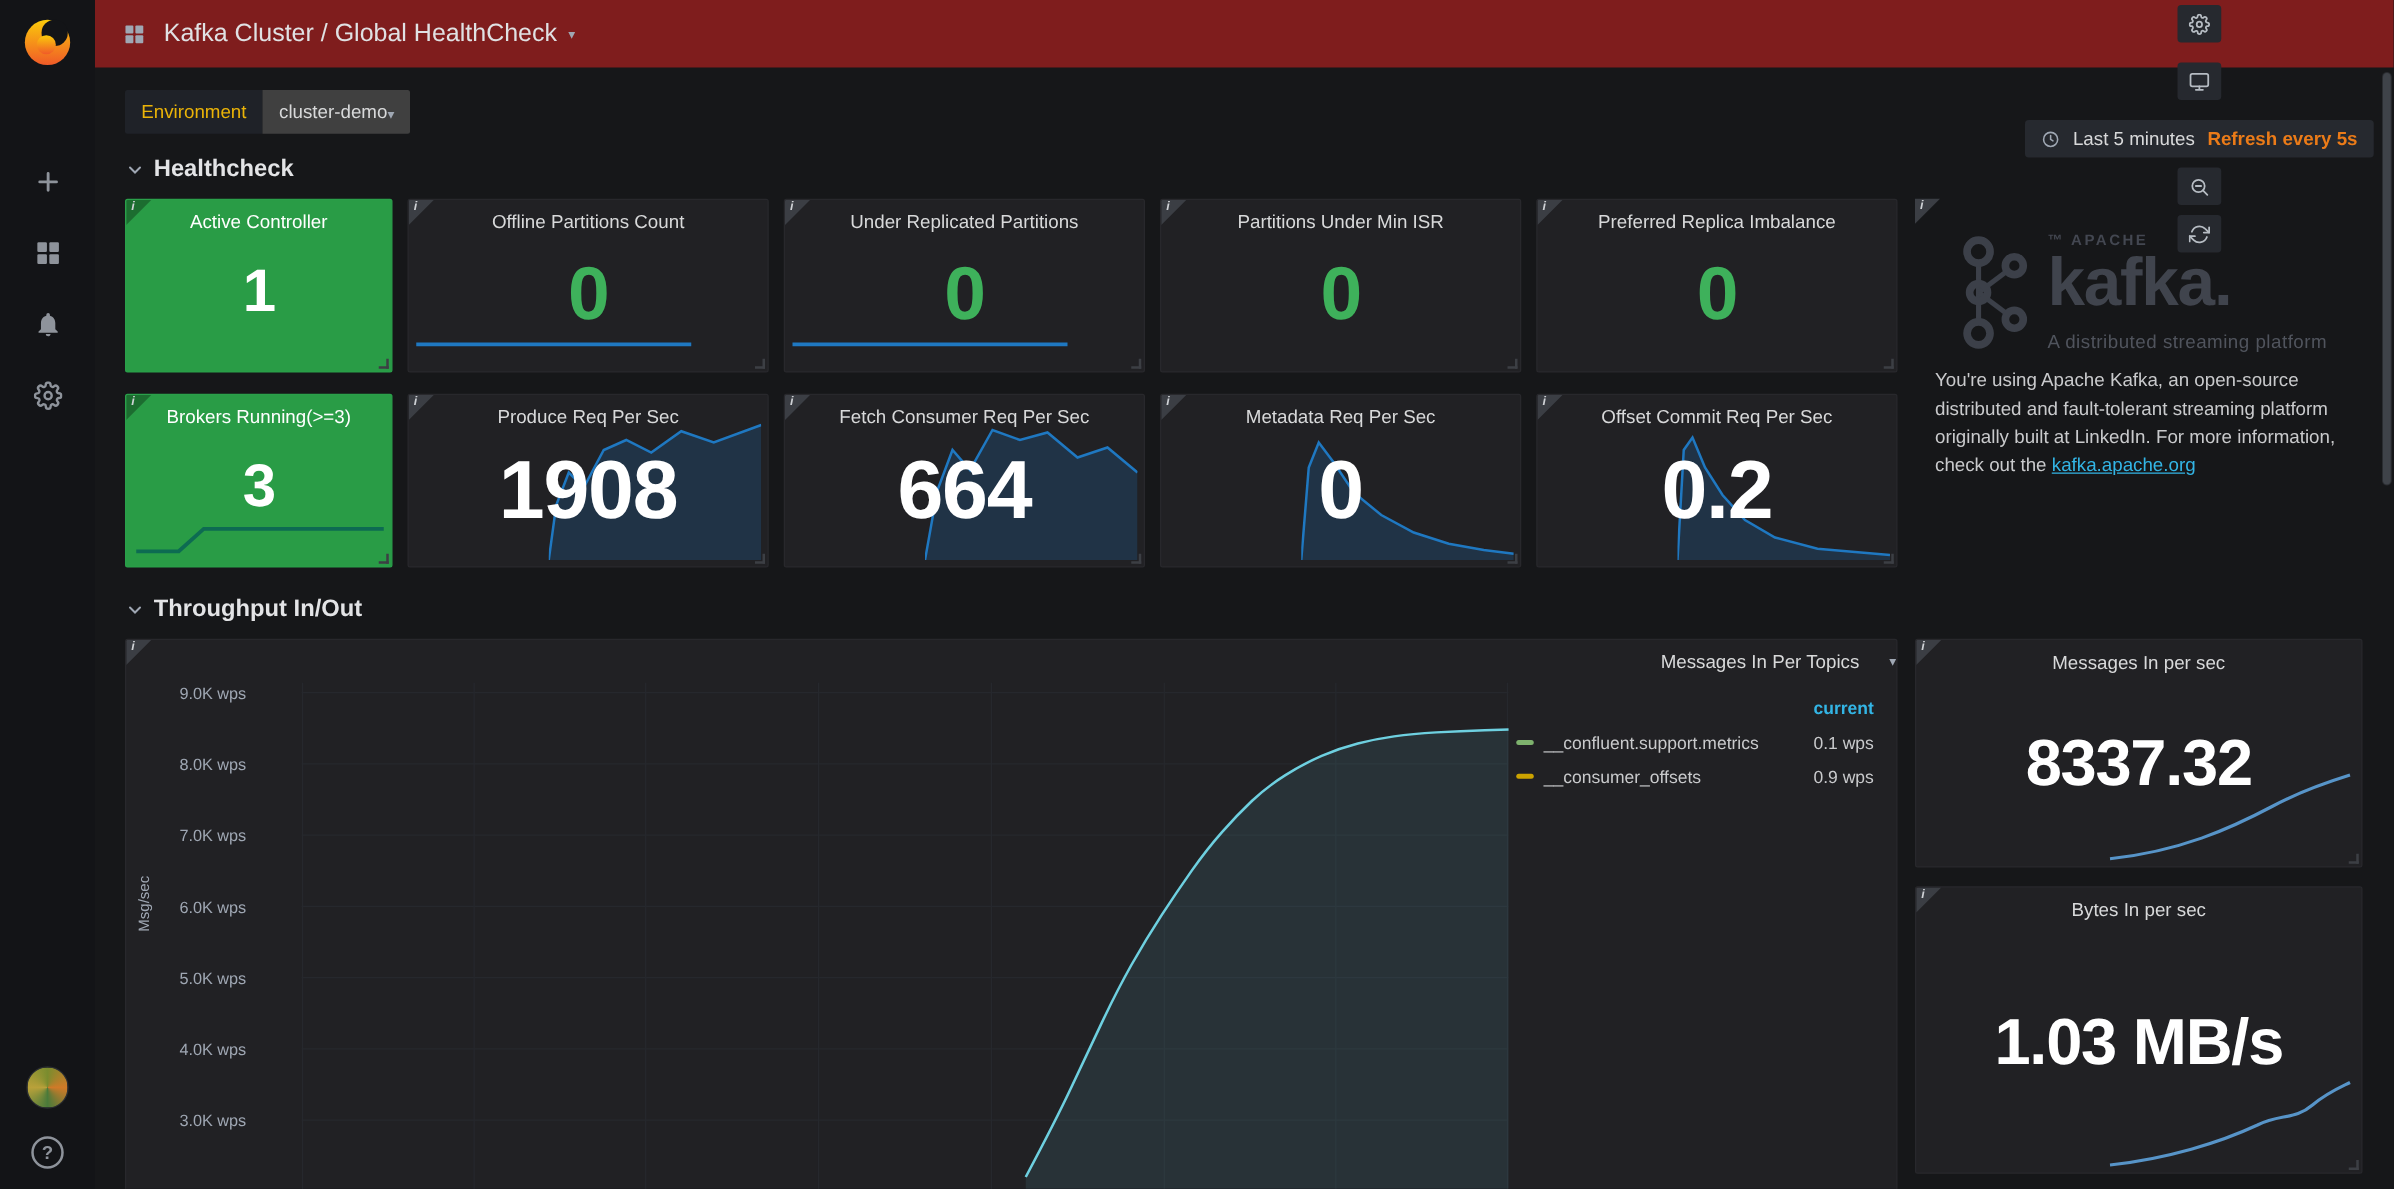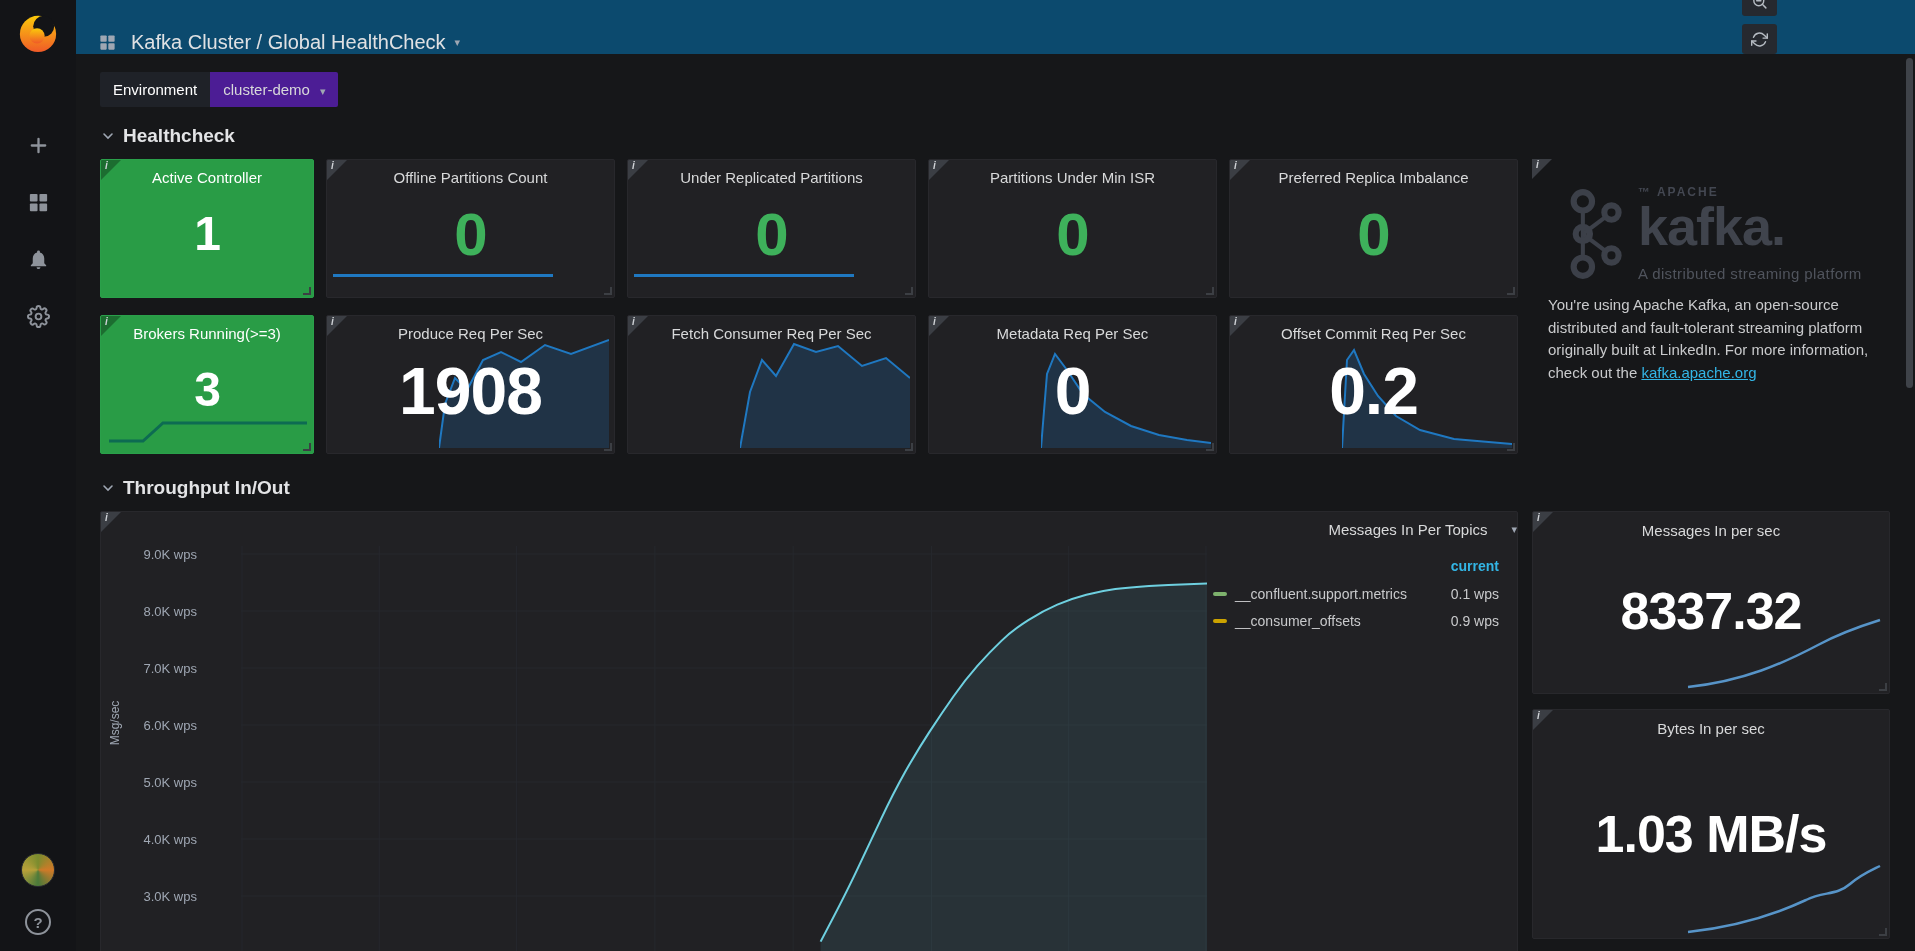--- a/index.html
+++ b/index.html
@@ -16,41 +16,41 @@
   .side-btn { color:#8e939b; display:flex; align-items:center; justify-content:center; }
   .side-btn svg { width:23px; height:23px; }
   .side-bottom { margin-top:auto; display:flex; flex-direction:column; gap:22px; align-items:center; padding-bottom:16px; }
   .avatar { width:34px; height:34px; border-radius:50%; cursor:pointer;
     background:conic-gradient(#7a8c2e,#d07a28,#4a7a3a,#b9a13a,#7a8c2e); border:1px solid #2a2d31; }
   .help-btn { width:26px; height:26px; border-radius:50%; border:2px solid #8e939b; color:#8e939b;
     font-size:15px; font-weight:700; display:flex; align-items:center; justify-content:center; }
 
   
   .main { margin-left:76px; height:100%; }
-  .navbar { height:54px; background:#0c4a6e; display:flex; align-items:flex-end; padding:0 16px 0 22px; }
+  .navbar { height:54px; background:#7f1d1d; display:flex; align-items:center; padding:0 16px 0 22px; }
   .nav-left { display:flex; align-items:center; gap:14px; }
   .nav-dash-icon { color:#9fa7b3; display:flex; } .nav-dash-icon svg { width:19px; height:19px; }
   .nav-title { display:flex; align-items:center; gap:9px; font-size:20px; color:#e0e1e3; cursor:pointer; }
   .caret { font-size:11px; color:#9fa7b3; }
   .nav-right { margin-left:auto; display:flex; align-items:center; gap:8px;flex-direction:column; }
   .nav-btn { width:35px; height:30px; border-radius:3px; background:#26292f; color:#b6bcc3;
     display:flex; align-items:center; justify-content:center; }
   .nav-btn svg { width:17px; height:17px; }
   .gap-lg { width:14px; }
   .timepicker { height:30px; background:#26292f; border-radius:3px; display:flex; align-items:center;
     gap:10px; padding:0 13px; font-size:15px; color:#d8d9da; cursor:pointer; }
   .timepicker svg { width:15px; height:15px; color:#9fa7b3; }
   .refresh-text { color:#eb7b18; font-weight:600; }
 
   
   .content { padding:16px 25px 0 24px; }
   .var-row { display:flex; margin:2px 0 18px; }
-  .var-label { background:#1f2228; color:#ffffff; font-size:15px; padding:9px 13px; border-radius:2px 0 0 2px; }
-  .var-value { background:#4c1d95; color:#d8d9da; font-size:15px; padding:9px 13px; border-radius:0 2px 2px 0;
-    display:flex; align-items:flex-end; gap:10px; cursor:pointer; }
+  .var-label { background:#1f2228; color:#eab308; font-size:15px; padding:9px 13px; border-radius:2px 0 0 2px; }
+  .var-value { background:#404040; color:#d8d9da; font-size:15px; padding:9px 13px; border-radius:0 2px 2px 0;
+    display:flex; align-items:flex-end; cursor:pointer; }
 
   .section-header { display:flex; align-items:center; gap:7px; margin:6px 0 12px; cursor:pointer;text-align:right; }
   .section-header svg { width:16px; height:16px; color:#9fa7b3; }
   .section-header h2 { font-size:19px; font-weight:700; color:#e3e4e6; }
 
   .hc-wrap, .tp-wrap { display:flex; gap:14px; }
   .hc-left { width:1418px; flex:none; }
   .row { display:flex; gap:12px; margin-bottom:17px; }
 
   .panel { background:#212124; border:1px solid #28282c; border-radius:2px; position:relative; }
@@ -341,20 +341,21 @@
               <path class="fillp" d="M0 118 L6 74 L16 48 L28 60 L44 30 L62 22 L82 32 L106 15 L132 24 L170 10 L170 118 Z"></path>
               <path class="linep" d="M0 118 L6 74 L16 48 L28 60 L44 30 L62 22 L82 32 L106 15 L132 24 L170 10"></path>
             </svg>
             <span class="resize"></span>
           </div>
           <div class="panel stat w-md">
             <div class="corner">
                 <span>i</span>
               </div>
             <div class="stat-title">Fetch Consumer Req Per Sec</div>
+            <div class="stat-value v-white">664</div>
             <svg class="spark-area" width="170" height="118" viewBox="0 0 170 118">
               <path class="fillp" d="M0 118 L10 62 L22 30 L36 46 L54 14 L76 22 L98 16 L122 36 L146 28 L170 48 L170 118 Z"></path>
               <path class="linep" d="M0 118 L10 62 L22 30 L36 46 L54 14 L76 22 L98 16 L122 36 L146 28 L170 48"></path>
             </svg>
             <span class="resize"></span>
           </div>
           <div class="panel stat w-md">
             <div class="corner">
                 <span>i</span>
               </div>

